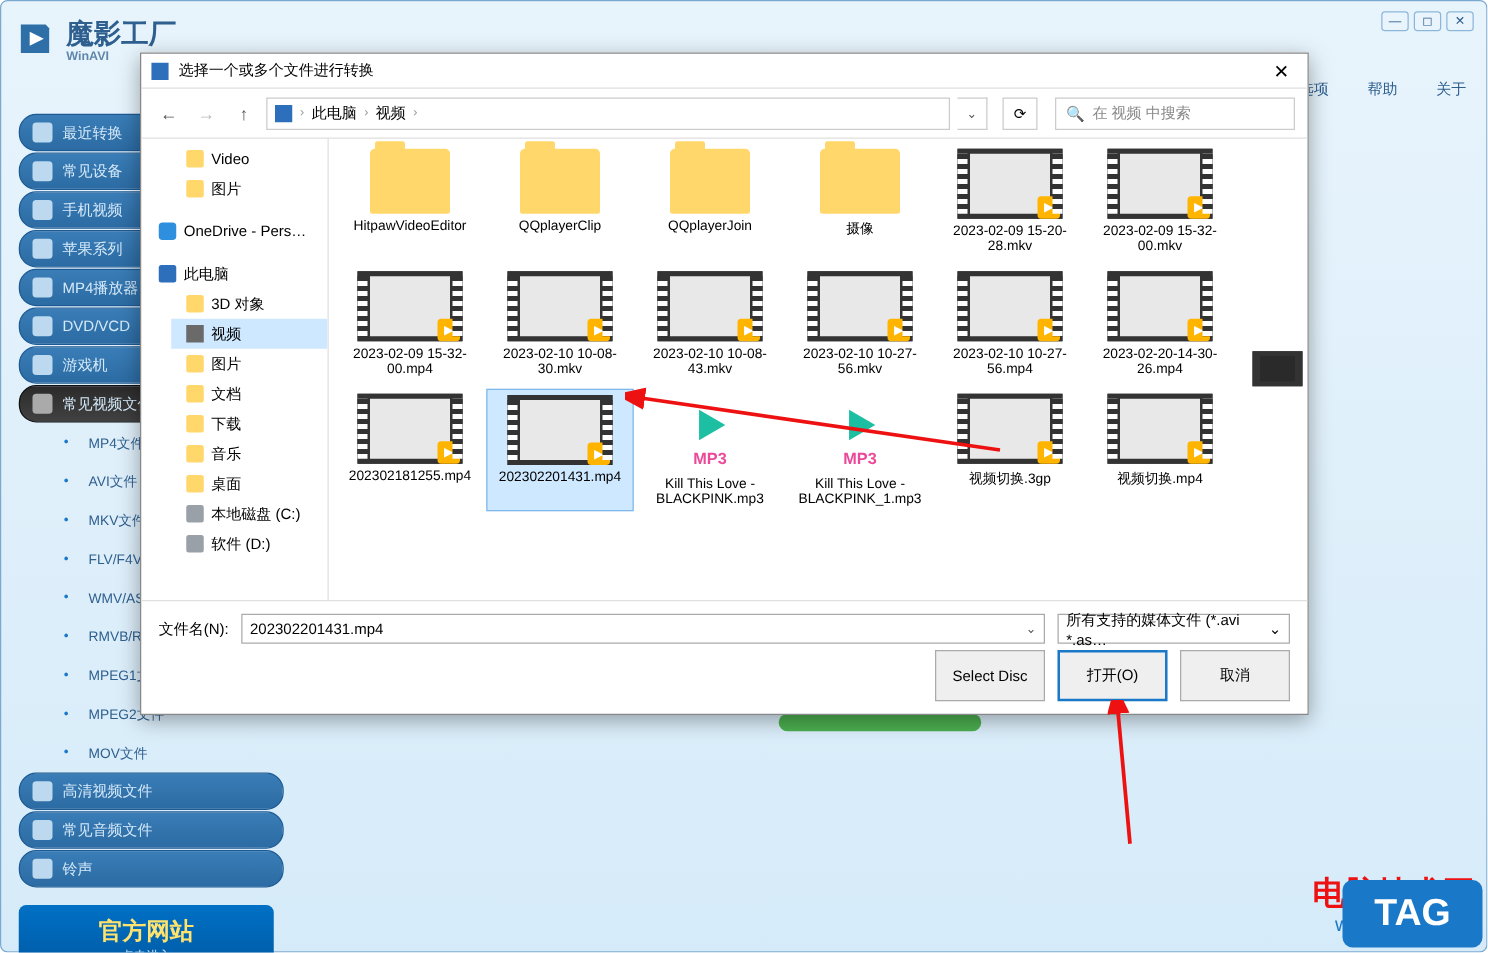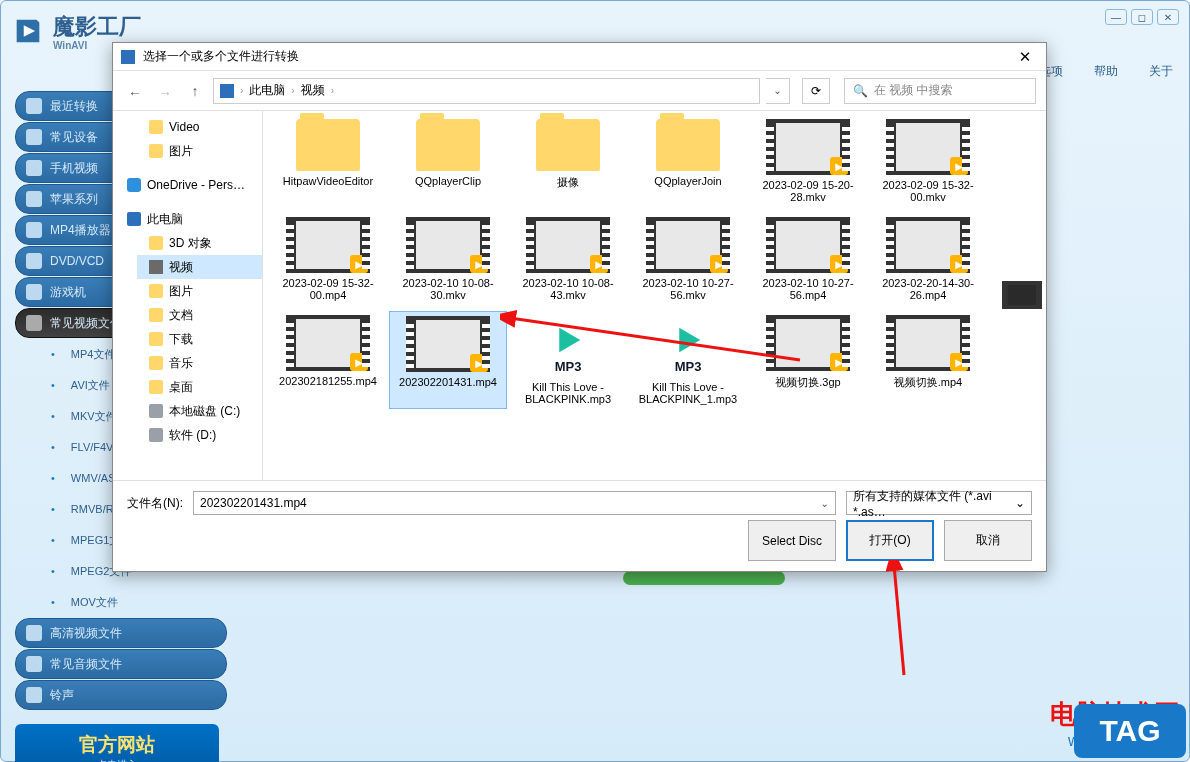--- a/index.html
+++ b/index.html
@@ -63,21 +63,21 @@
 .file-item.selected{background:#cde8ff; border:1px solid #7fb8ea;}
 .thumb{width:84px;height:56px;background:#333; position:relative; border:4px solid #333; border-left:10px solid #333; border-right:10px solid #333;}
 .thumb::before,.thumb::after{content:"";position:absolute;top:0;bottom:0;width:8px;background:repeating-linear-gradient(#333 0 4px,#fff 4px 8px);}
 .thumb::before{left:-10px;} .thumb::after{right:-10px;}
 .thumb .inner{position:absolute;inset:0;background:#e8e8e8;}
 .thumb .badge{position:absolute;right:-8px;bottom:-4px;width:18px;height:18px;background:#ffb400;border-radius:3px;display:flex;align-items:center;justify-content:center;color:#fff;font-size:10px;}
 .folder-thumb{width:64px;height:52px;background:#ffd76b;border-radius:4px 4px 2px 2px; position:relative;}
 .folder-thumb::before{content:"";position:absolute;top:-6px;left:4px;width:24px;height:8px;background:#ffd76b;border-radius:2px 2px 0 0;}
 .mp3-thumb{width:68px;height:62px;display:flex;flex-direction:column;align-items:center;justify-content:center;}
 .mp3-thumb svg{width:50px;height:42px;}
-.mp3-thumb .fmt{font-size:13px;font-weight:bold;color:#0f172a;margin-top:-2px;}
+.mp3-thumb .fmt{font-size:13px;font-weight:bold;color:#ec4899;margin-top:-2px;}
 .side-thumb{width:40px;height:28px;background:#2a2a2a;border:4px solid #333;border-left:6px solid #333;border-right:6px solid #333;}
 
 .dlg-foot{border-top:1px solid #e0e0e0; padding:10px 14px; display:flex; flex-direction:column; gap:5px;}
 .fn-row{display:flex; align-items:center; gap:10px; font-size:12px;}
 .fn-input{flex:1; height:24px; border:1px solid #aaa; padding:0 6px; font-size:12px; display:flex; align-items:center; justify-content:space-between;}
 .fn-input .dd{font-size:10px; color:#555;}
 .filter{width:186px; height:24px; border:1px solid #aaa; font-size:12px; display:flex; align-items:center; justify-content:space-between; padding:0 6px;}
 .btn-row{display:flex; gap:10px; justify-content:flex-end;}
 .dbtn{min-width:88px; height:41px; border:1px solid #aaa; background:#efefef; font-size:12px; display:flex;align-items:center;justify-content:center;}
 .dbtn.primary{border:2px solid #1978c8;}
@@ -295,25 +295,25 @@
           <div class="file-item">
             <div class="folder-thumb"></div>
             <div>HitpawVideoEditor</div>
           </div>
           <div class="file-item">
             <div class="folder-thumb"></div>
             <div>QQplayerClip</div>
           </div>
           <div class="file-item">
             <div class="folder-thumb"></div>
+            <div>QQplayerJoin</div>
+          </div>
+          <div class="file-item">
+            <div class="folder-thumb"></div>
             <div>摄像</div>
-          </div>
-          <div class="file-item">
-            <div class="folder-thumb"></div>
-            <div>QQplayerJoin</div>
           </div>
           <div class="file-item">
             <div class="thumb">
               <div class="inner"></div>
               <div class="badge">▶</div>
             </div>
             <div>2023-02-09 15-20-28.mkv</div>
           </div>
           <div class="file-item">
             <div class="thumb">

